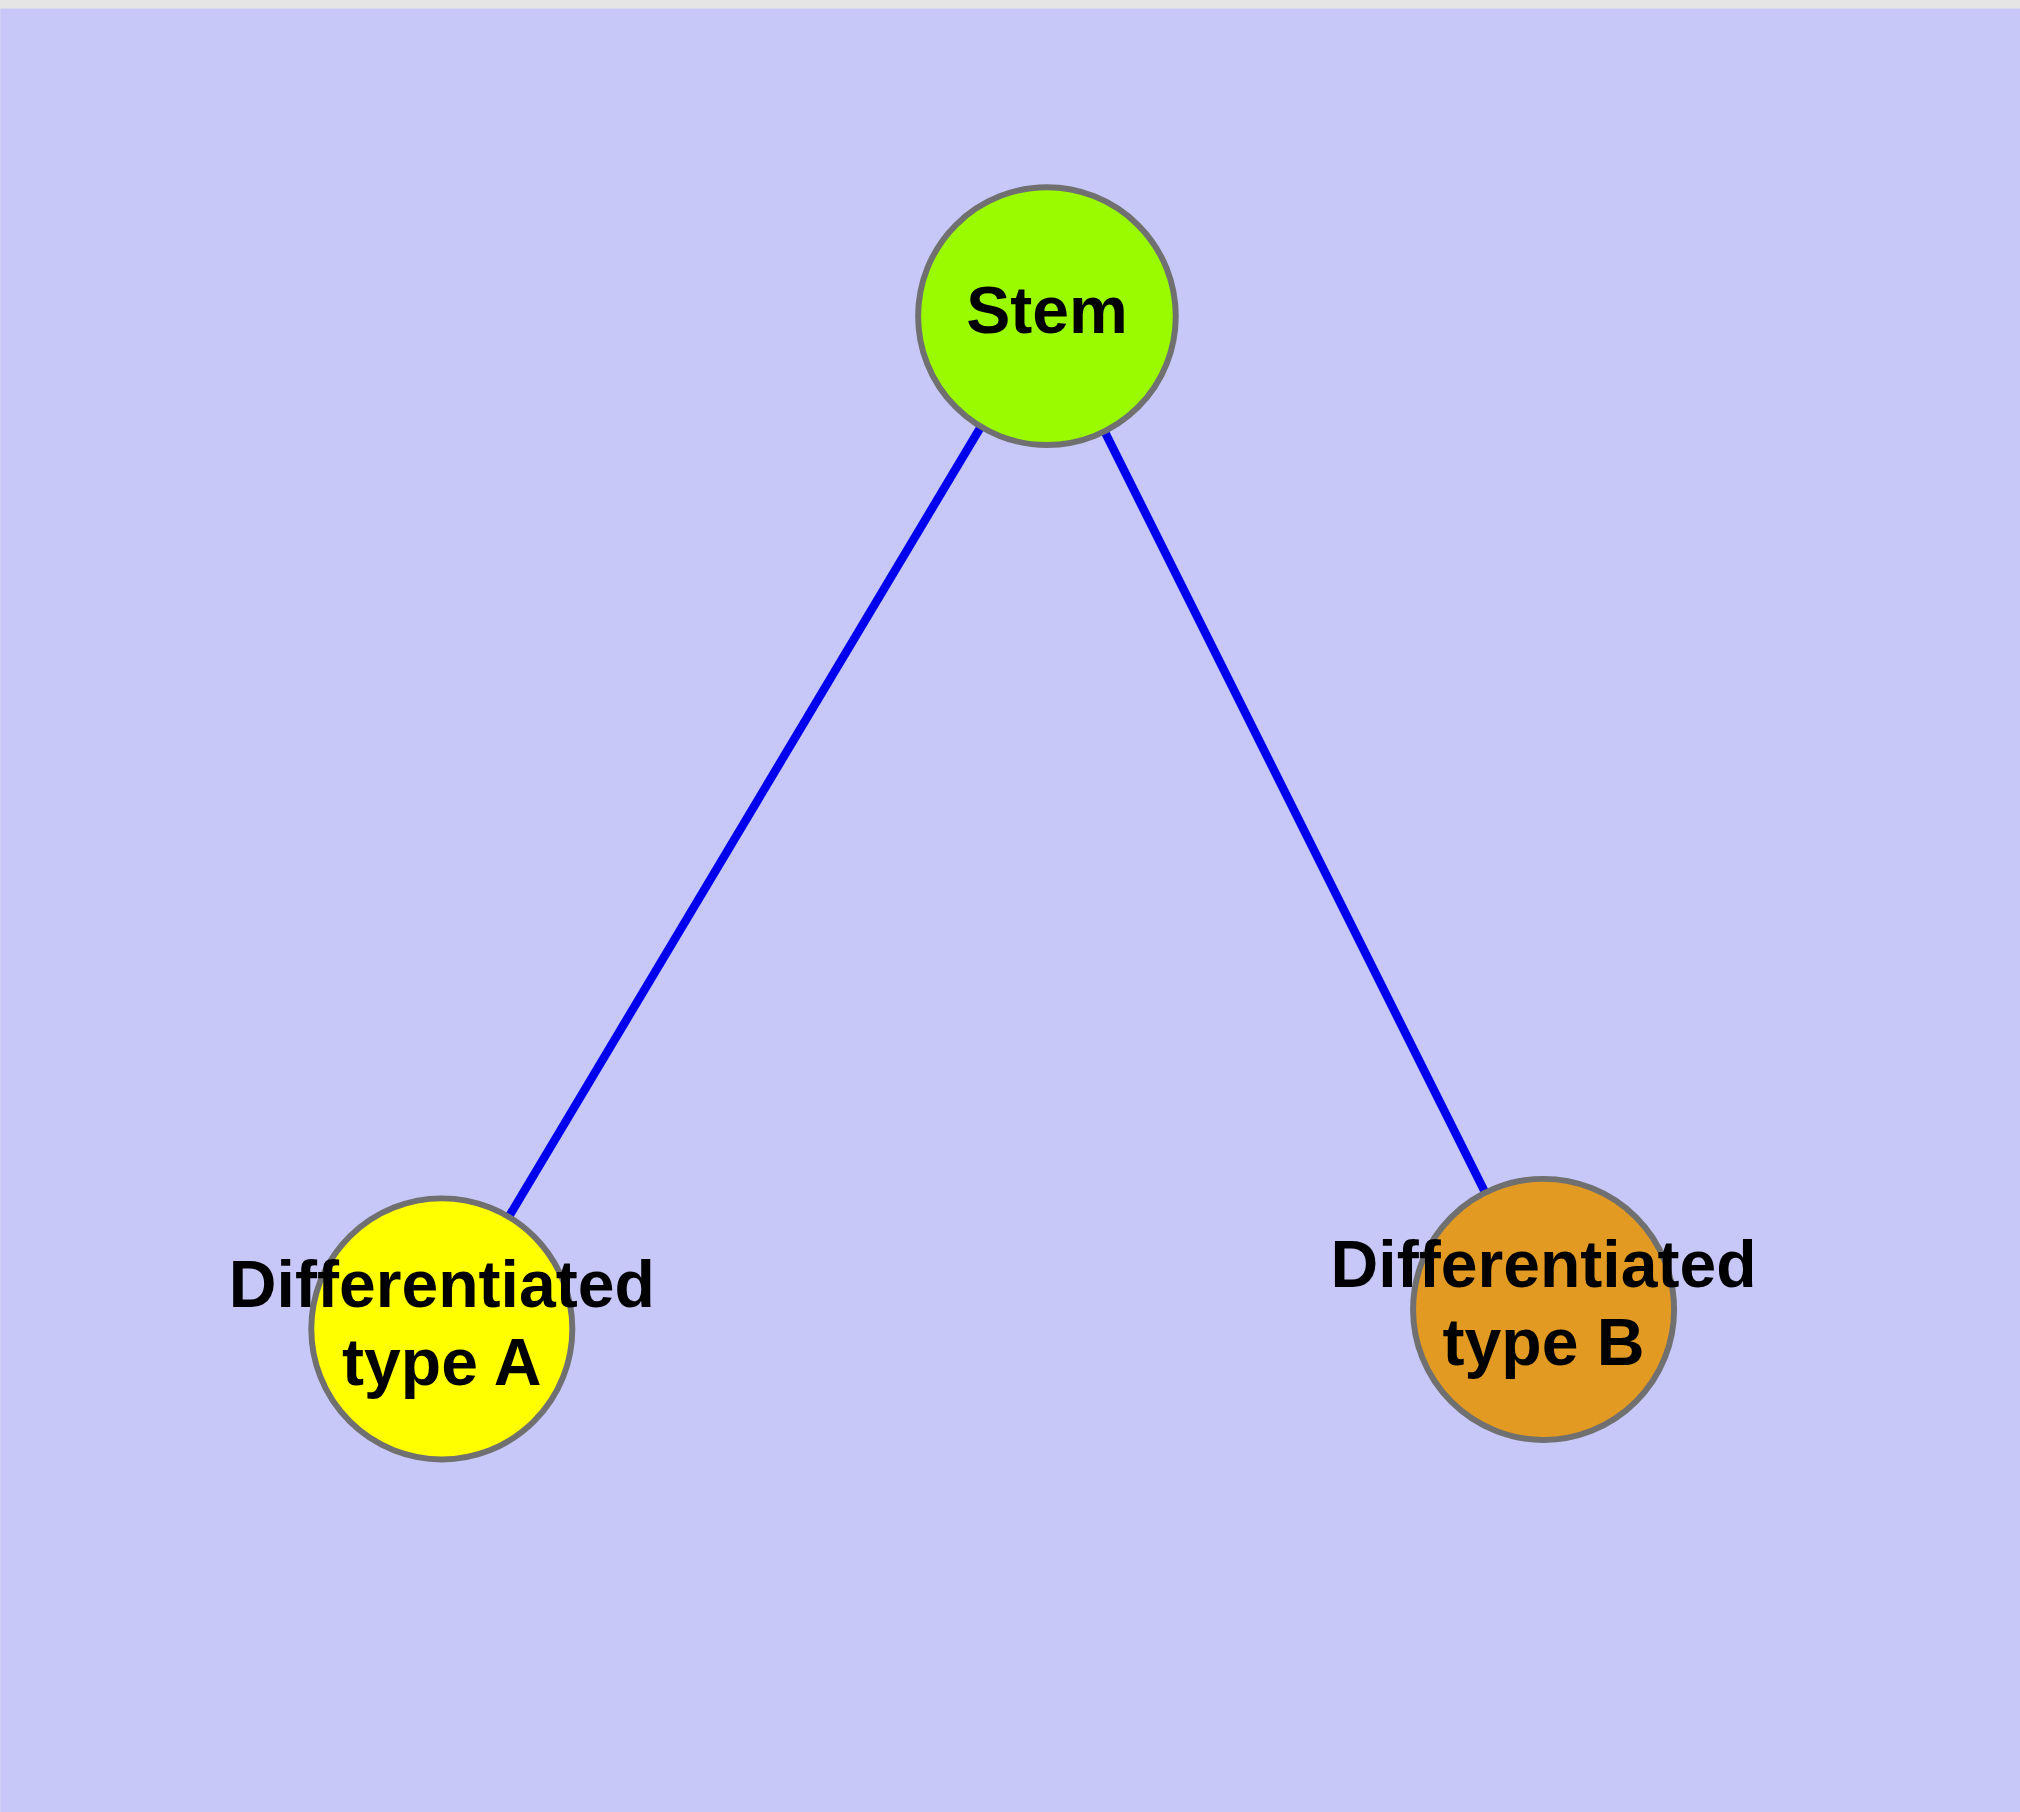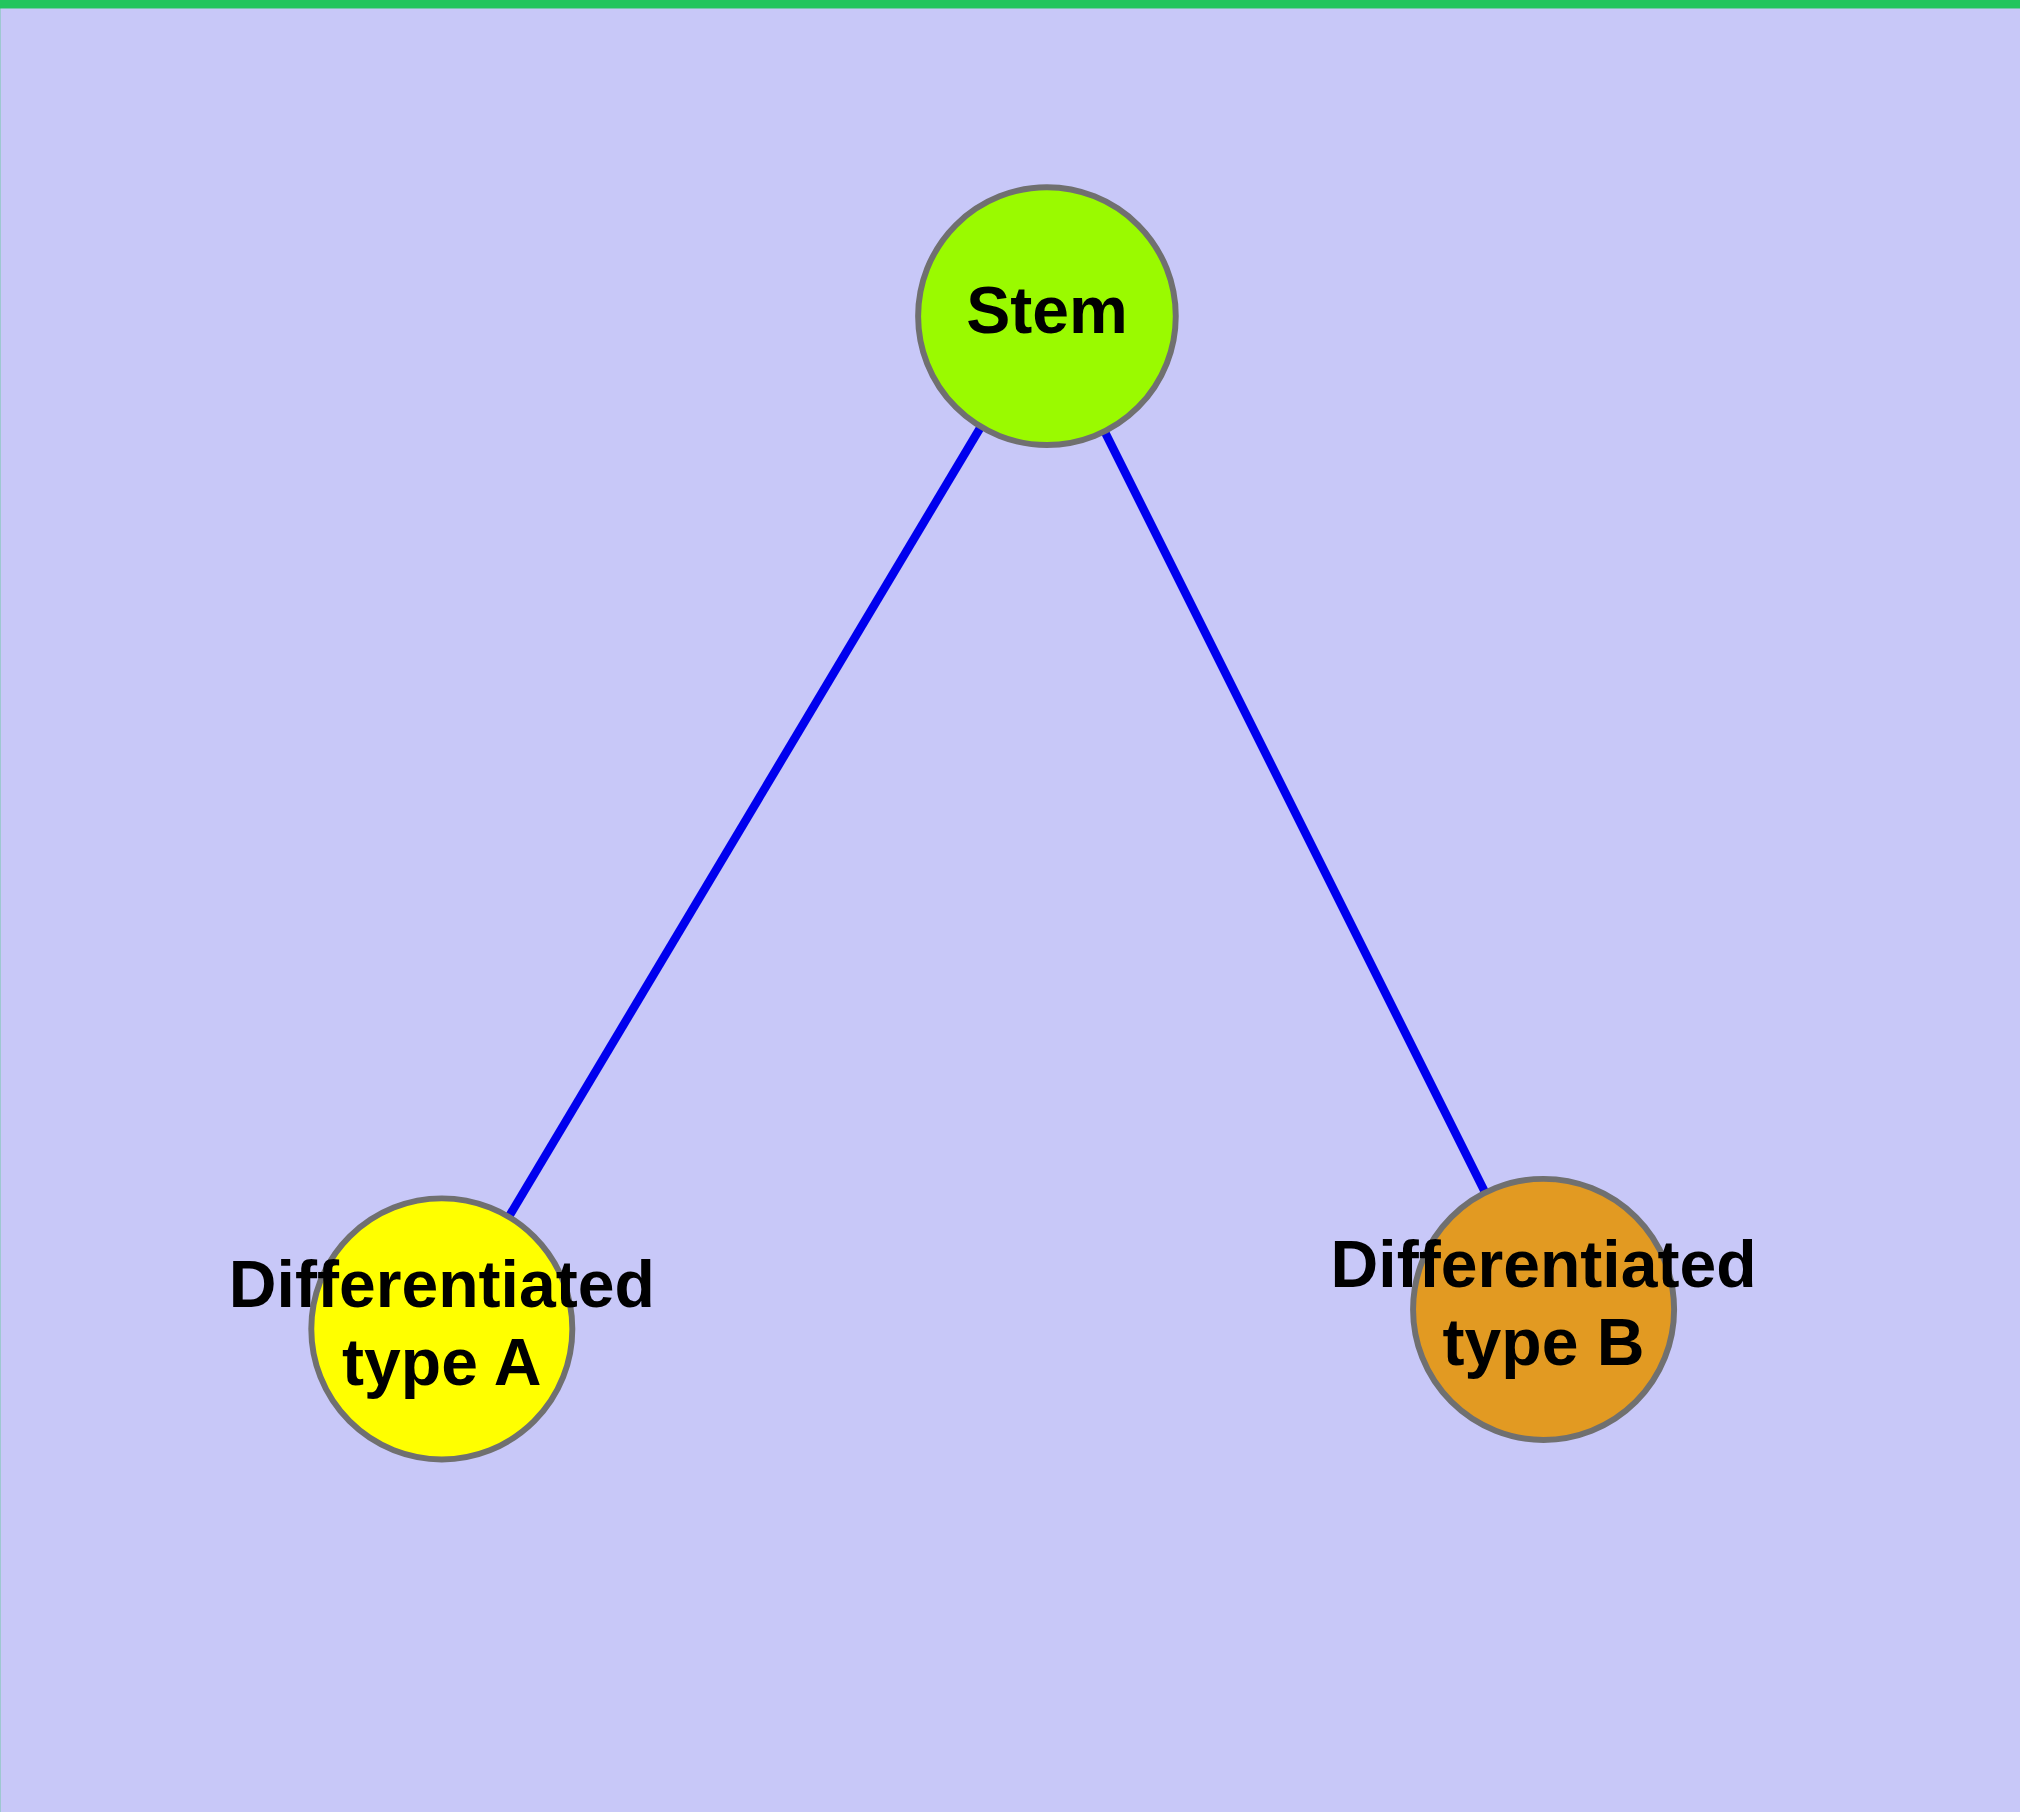--- a/index.html
+++ b/index.html
@@ -11,21 +11,21 @@
   body {
     width: 2021px;
     height: 1812px;
     overflow: hidden;
     font-family: "Liberation Sans", sans-serif;
   }
   #canvas {
     position: relative;
     width: 2021px;
     height: 1812px;
-    background: #22c55e;
+    background: #e5e5e5;
   }
   #graph-svg {
     position: absolute;
     left: 0;
     top: 0;
     width: 2021px;
     height: 1812px;
     display: block;
   }
   .node-label {

